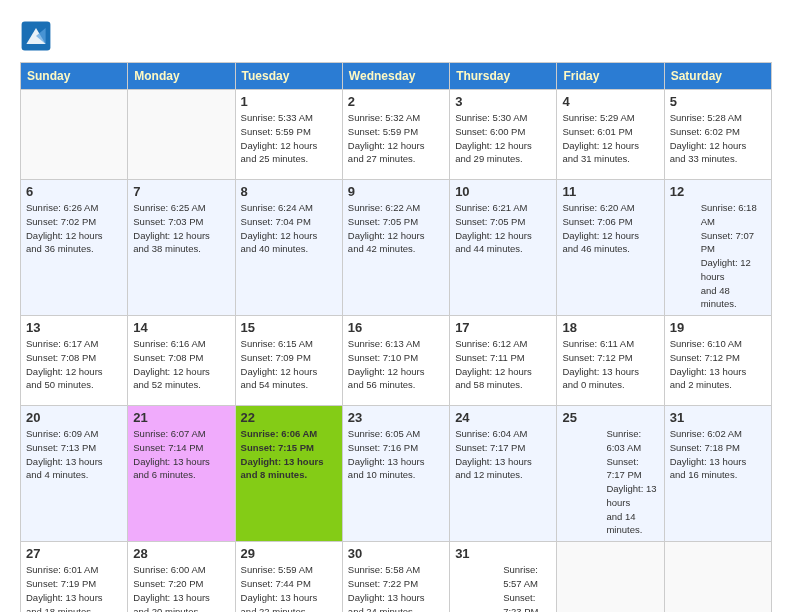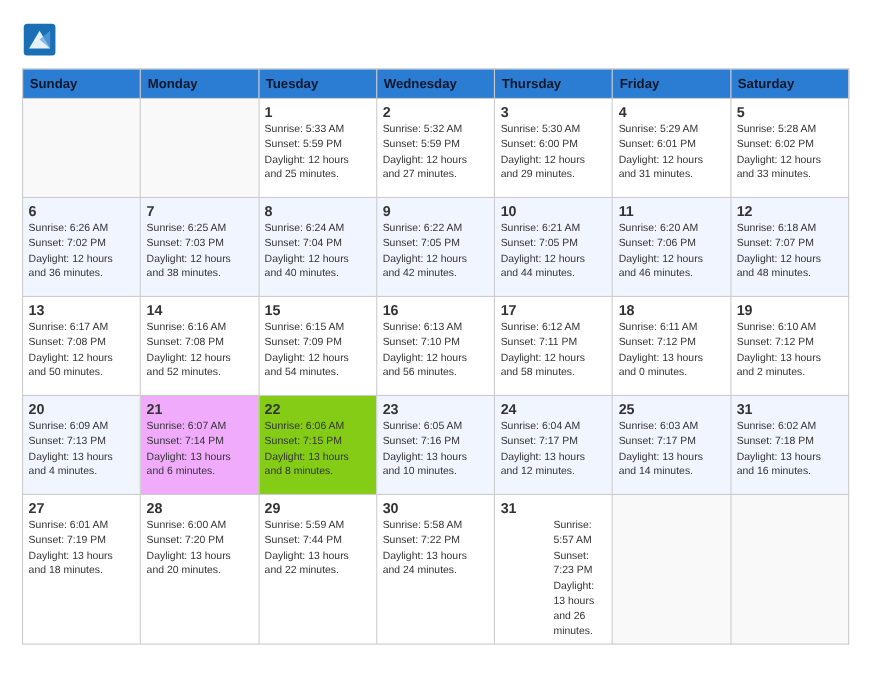--- a/index.html
+++ b/index.html
@@ -39,21 +39,21 @@
       color: #555;
       margin-top: 2px;
     }
     .calendar {
       width: 100%;
       border-collapse: collapse;
       font-size: 10.5px;
     }
     .calendar th {
       background-color: #2b7cd3;
-      color: #0f172a;
+      color: #fef9c3;
       text-align: left;
       padding: 6px 6px;
       font-size: 12px;
       font-weight: bold;
       border: 1px solid #ccc;
     }
     .calendar td {
       border: 1px solid #ccc;
       vertical-align: top;
       padding: 4px 5px;
@@ -191,21 +191,21 @@
         </td>
         <td style="background: rgb(240, 245, 255);">
           <span class="day-number">11</span>
           <div class="day-info" style="white-space: pre-line;">Sunrise: 6:20 AM
 Sunset: 7:06 PM
 Daylight: 12 hours
 and 46 minutes.</div>
         </td>
         <td style="background: rgb(240, 245, 255);">
           <span class="day-number">12</span>
-          <div class="day-info" style="white-space: pre-line;">Sunrise: 6:18 AM
+          <div class="day-info" style="white-space: pre-line; margin-left: 31px;">Sunrise: 6:18 AM
 Sunset: 7:07 PM
 Daylight: 12 hours
 and 48 minutes.</div>
         </td>
       </tr>
       <tr>
         <td>
           <span class="day-number">13</span>
           <div class="day-info" style="white-space: pre-line;">Sunrise: 6:17 AM
 Sunset: 7:08 PM
@@ -265,42 +265,42 @@
         </td>
         <td style="background: #f0abfc;">
           <span class="day-number">21</span>
           <div class="day-info" style="white-space: pre-line;">Sunrise: 6:07 AM
 Sunset: 7:14 PM
 Daylight: 13 hours
 and 6 minutes.</div>
         </td>
         <td style="background: #84cc16;">
           <span class="day-number">22</span>
-          <div class="day-info" style="white-space: pre-line;">Sunrise: 6:06 AM
+          <div class="day-info" style="white-space: pre-line; font-weight: bold;">Sunrise: 6:06 AM
 Sunset: 7:15 PM
 Daylight: 13 hours
 and 8 minutes.</div>
         </td>
         <td style="background: rgb(240, 245, 255);">
           <span class="day-number">23</span>
           <div class="day-info" style="white-space: pre-line;">Sunrise: 6:05 AM
 Sunset: 7:16 PM
 Daylight: 13 hours
 and 10 minutes.</div>
         </td>
         <td style="background: rgb(240, 245, 255);">
           <span class="day-number">24</span>
           <div class="day-info" style="white-space: pre-line;">Sunrise: 6:04 AM
 Sunset: 7:17 PM
 Daylight: 13 hours
 and 12 minutes.</div>
         </td>
         <td style="background: rgb(240, 245, 255);">
           <span class="day-number">25</span>
-          <div class="day-info" style="white-space: pre-line;">Sunrise: 6:03 AM
+          <div class="day-info" style="white-space: pre-line; margin-left: 44px;">Sunrise: 6:03 AM
 Sunset: 7:17 PM
 Daylight: 13 hours
 and 14 minutes.</div>
         </td>
         <td style="background: rgb(240, 245, 255);">
           <span class="day-number">31</span>
           <div class="day-info" style="white-space: pre-line;">Sunrise: 6:02 AM
 Sunset: 7:18 PM
 Daylight: 13 hours
 and 16 minutes.</div>

